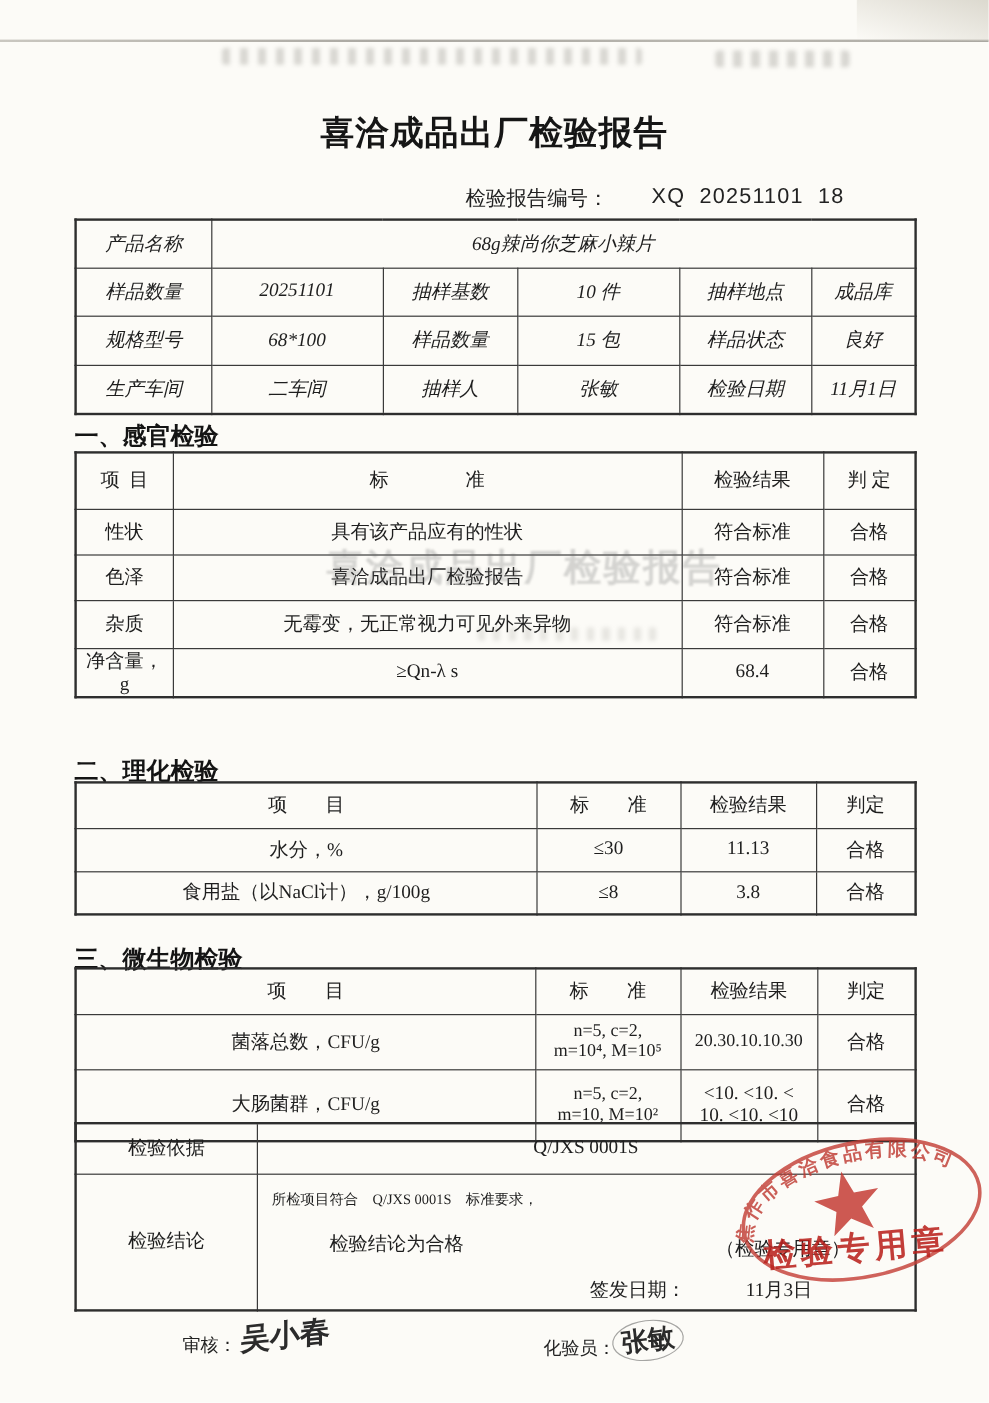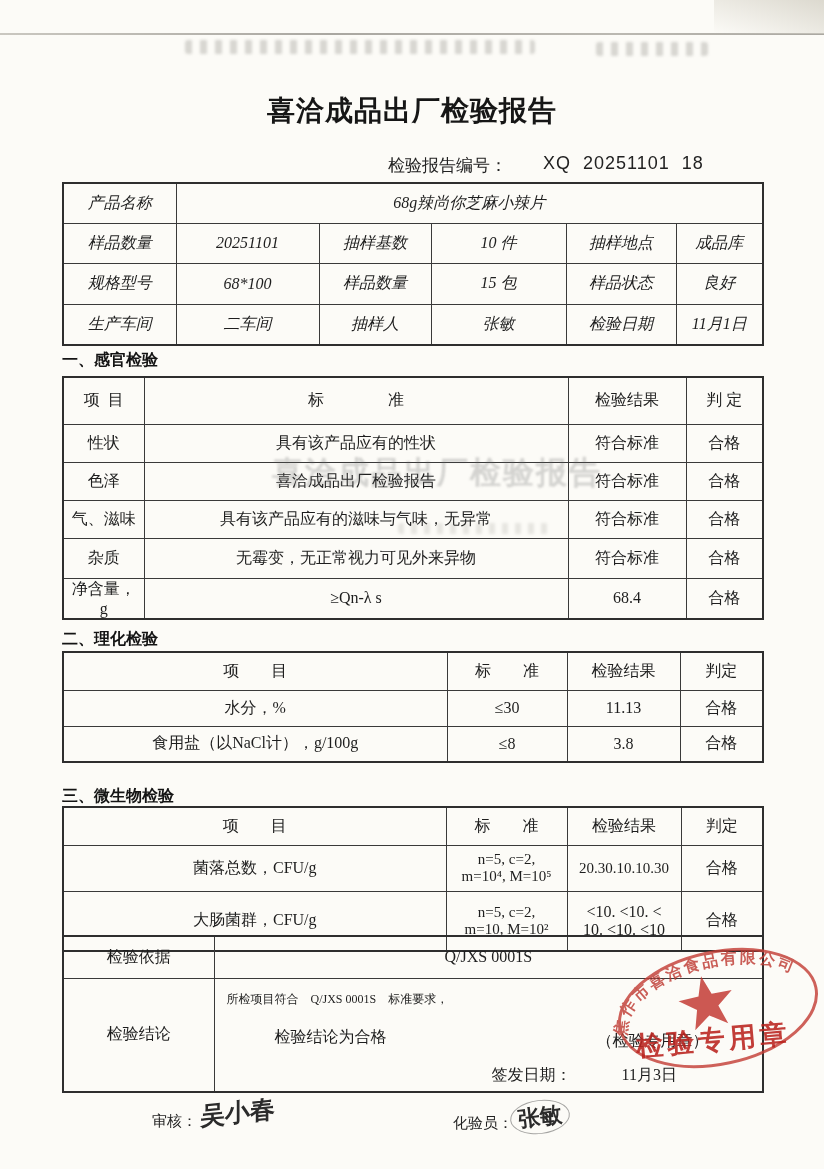--- a/index.html
+++ b/index.html
@@ -20,21 +20,21 @@
   
   .watermark{left:272px;top:452px;font-size:31px;font-weight:700;letter-spacing:2px;
              color:rgba(105,105,105,.27);filter:blur(.8px);}
   .bleed{filter:blur(1.8px);opacity:.35;border-radius:3px;
          background:repeating-linear-gradient(90deg,rgba(130,128,120,.5) 0 6px,rgba(130,128,120,0) 6px 13px);}
   
   table.doc{border-collapse:collapse;table-layout:fixed;font-size:16px;color:#1e1e1e;}
   table.doc td{border:1.6px solid #3a3a3a;vertical-align:middle;text-align:center;padding:0 4px;overflow:hidden;}
   table.doc{border:2px solid #2e2e2e;}
   td.tl{text-align:left;padding-left:9px;}
-  .sec-head{font-size:16px;font-weight:700;color:#141414;}
+  .sec-head{font-size:20px;font-weight:700;color:#141414;}
   .small{font-size:15px;}
   
   .concl-cell{position:relative;}
   .concl-line1{position:absolute;left:12px;top:12px;font-size:12px;}
   .concl-line2{position:absolute;left:12px;top:48px;font-size:16px;margin-left:48px;}
   .seal-note{position:absolute;left:382px;top:52px;font-size:16px;}
   .issue-label{position:absolute;left:277px;top:86px;font-size:16px;}
   .issue-value{position:absolute;left:407px;top:86px;font-size:16px;}
   
   .stamp-text{left:636px;top:1022px;font-size:27px;font-weight:700;letter-spacing:4px;
@@ -118,26 +118,20 @@
     </tr>
     <tr style="height:38px">
       <td class="tl">性状</td>
       <td class="tl">具有该产品应有的性状</td>
       <td>符合标准</td>
       <td>合格</td>
     </tr>
     <tr style="height:38px">
       <td class="tl">色泽</td>
       <td class="tl">喜洽成品出厂检验报告</td>
-      <td>符合标准</td>
-      <td>合格</td>
-    </tr>
-    <tr style="height:38px">
-      <td class="tl">气、滋味</td>
-      <td class="tl">具有该产品应有的滋味与气味，无异常</td>
       <td>符合标准</td>
       <td>合格</td>
     </tr>
     <tr style="height:40px">
       <td class="tl">杂质</td>
       <td class="tl">无霉变，无正常视力可见外来异物</td>
       <td>符合标准</td>
       <td>合格</td>
     </tr>
     <tr style="height:41px">

